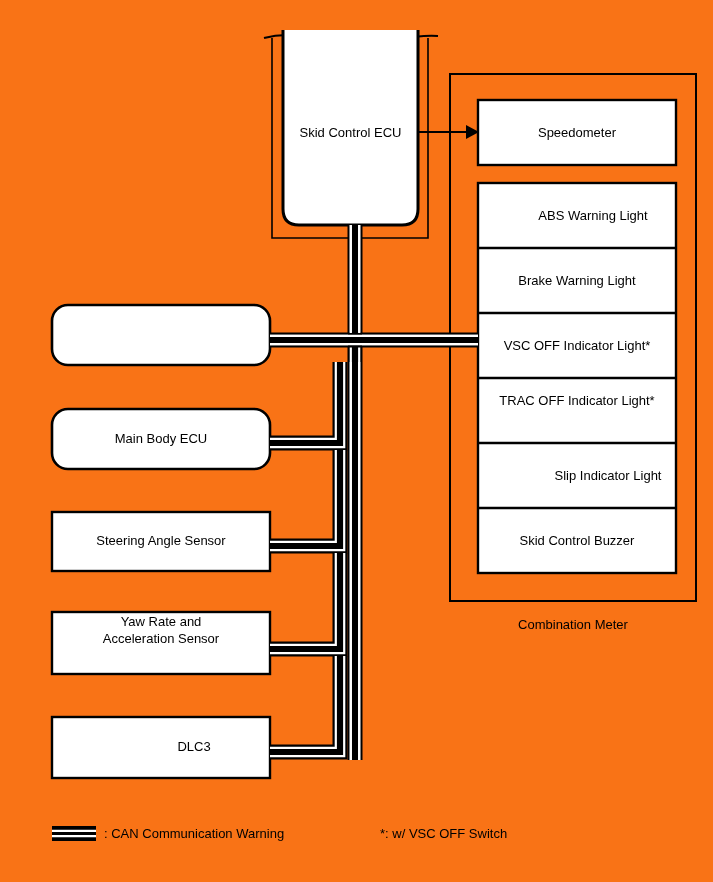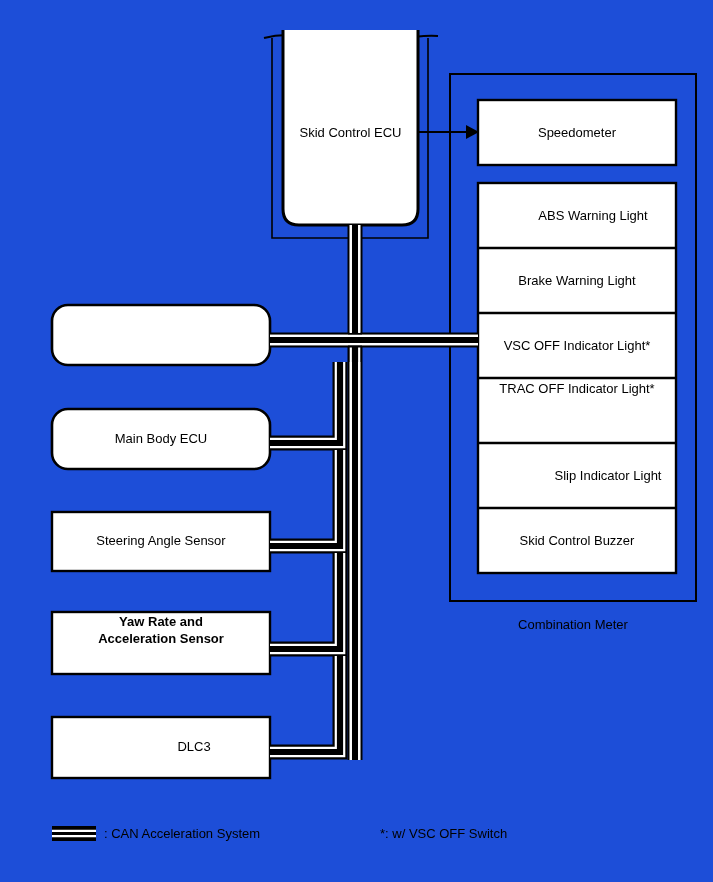--- a/index.html
+++ b/index.html
@@ -9,21 +9,21 @@
     background: #ffffff;
   }
   body {
     font-family: "Liberation Sans", sans-serif;
     color: #000000;
   }
   #canvas {
     position: relative;
     width: 713px;
     height: 882px;
-    background: #1d4ed8;
+    background: #f97316;
     overflow: hidden;
   }
   .svg-layer {
     position: absolute;
     left: 0;
     top: 0;
     width: 713px;
     height: 882px;
   }
   .lbl {
@@ -150,28 +150,28 @@
 
   </svg>
 
   <div class="lbl" style="left:283px; top:124px; width:135px;">Skid Control ECU</div>
 
   <div class="lbl" style="left:478px; top:124px; width:198px;">Speedometer</div>
 
   <div class="lbl" style="left:478px; top:207px; width:230px;">ABS Warning Light</div>
   <div class="lbl" style="left:478px; top:272px; width:198px;">Brake Warning Light</div>
   <div class="lbl" style="left:478px; top:337px; width:198px;">VSC OFF Indicator Light*</div>
-  <div class="lbl" style="left:478px; top:380px; width:198px;">TRAC OFF Indicator Light*</div>
+  <div class="lbl" style="left:478px; top:392px; width:198px;">TRAC OFF Indicator Light*</div>
   <div class="lbl" style="left:494px; top:467px; width:228px;">Slip Indicator Light</div>
   <div class="lbl" style="left:478px; top:532px; width:198px;">Skid Control Buzzer</div>
 
   <div class="lbl" style="left:450px; top:616px; width:246px;">Combination Meter</div>
 
   <div class="lbl" style="left:52px; top:430px; width:218px;">Main Body ECU</div>
   <div class="lbl" style="left:52px; top:532px; width:218px;">Steering Angle Sensor</div>
-  <div class="lbl" style="left:52px; top:613px; width:218px;font-weight:bold;">Yaw Rate and
+  <div class="lbl" style="left:52px; top:613px; width:218px;">Yaw Rate and
 Acceleration Sensor</div>
   <div class="lbl" style="left:52px; top:738px; width:218px;padding-left:33px;">DLC3</div>
 
-  <div class="lbl" style="left:104px; top:825px; width:300px; text-align:left;">: CAN Acceleration System</div>
+  <div class="lbl" style="left:104px; top:825px; width:300px; text-align:left;">: CAN Communication Warning</div>
   <div class="lbl" style="left:380px; top:825px; width:300px; text-align:left;">*: w/ VSC OFF Switch</div>
 
 </div>
 
 </body></html>

